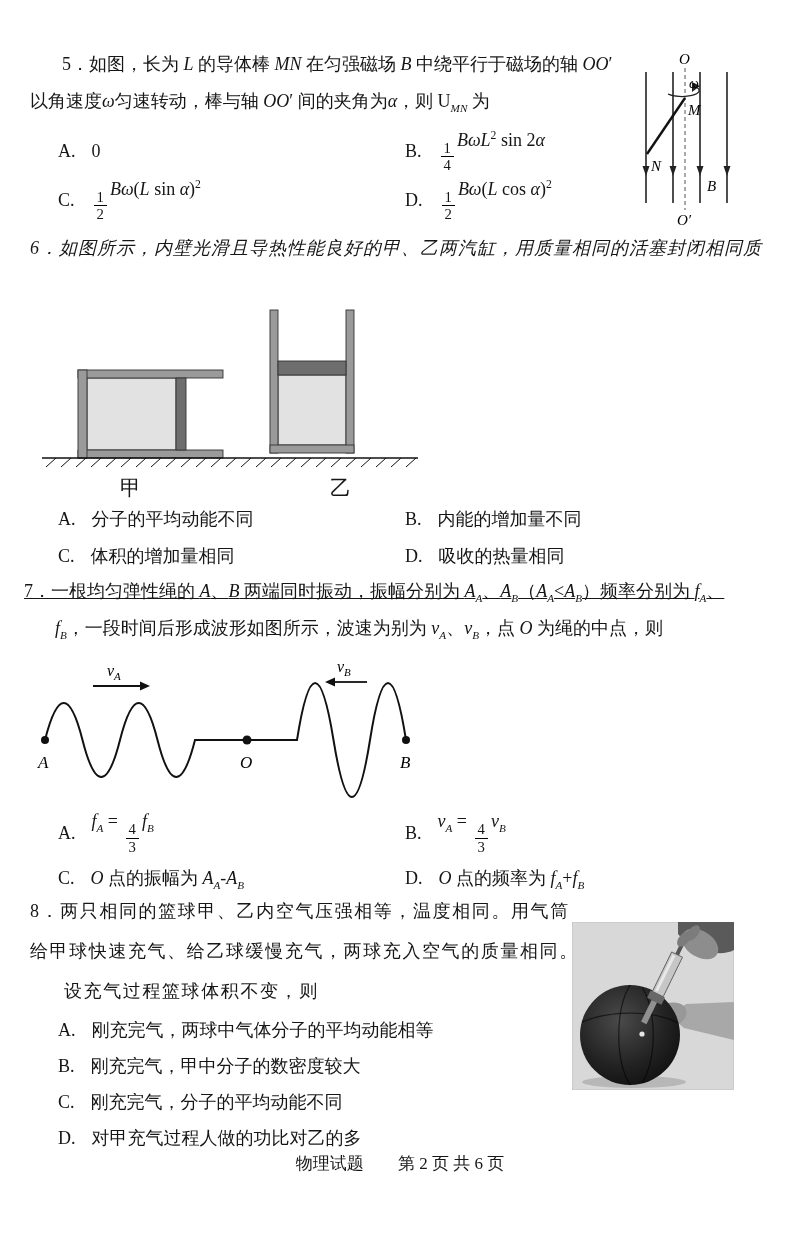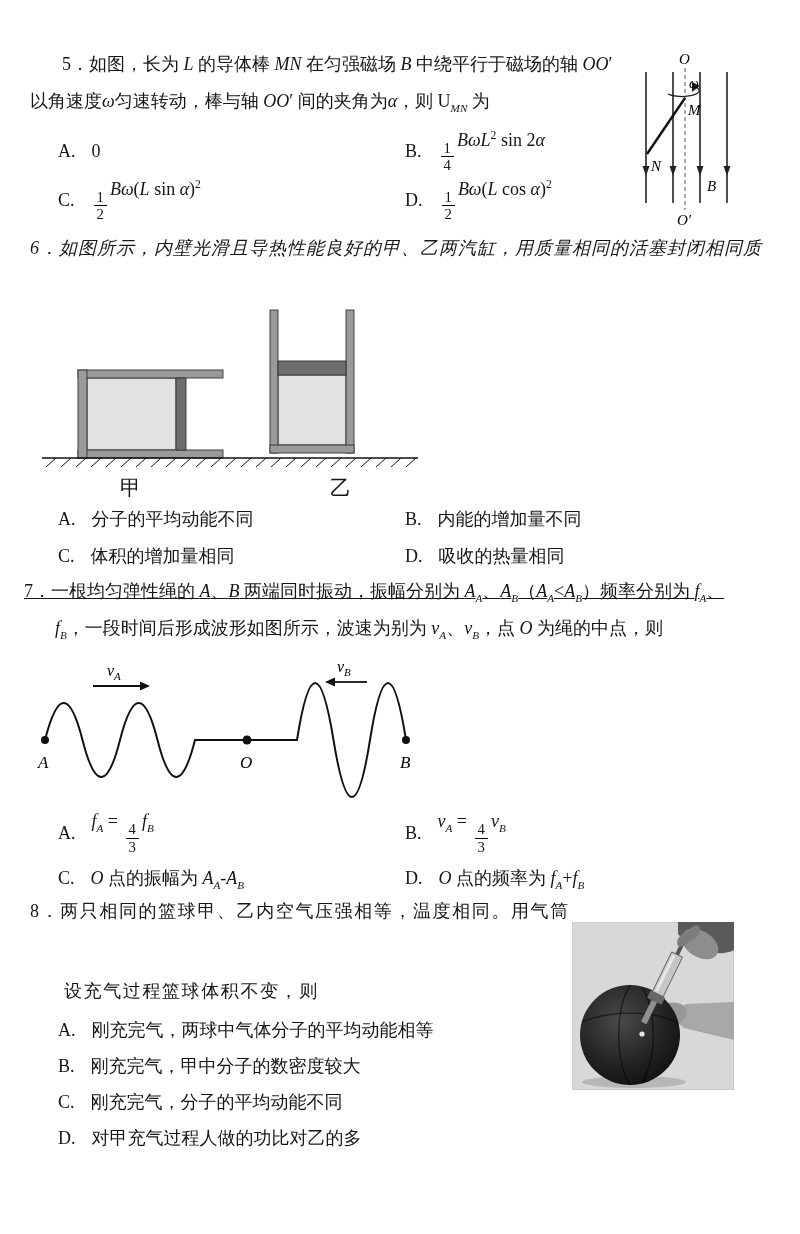--- a/index.html
+++ b/index.html
@@ -191,20 +191,21 @@
   <div class="opt" style="left:58px;top:866px;">
     <span class="ol">C.</span>
     <span><i>O</i> 点的振幅为 <i>A</i><sub>A</sub>-<i>A</i><sub>B</sub></span>
   </div>
   <div class="opt" style="left:405px;top:866px;">
     <span class="ol">D.</span>
     <span><i>O</i> 点的频率为 <i>f</i><sub>A</sub>+<i>f</i><sub>B</sub></span>
   </div>
 
   <div class="line ls15" style="left:30px;top:901px;">8．两只相同的篮球甲、乙内空气压强相等，温度相同。用气筒</div>
+  <div class="line ls15" style="left:30px;top:941px;">给甲球快速充气、给乙球缓慢充气，两球充入空气的质量相同。</div>
   <div class="line ls15" style="left:32px;top:981px;margin-left:32px;">设充气过程篮球体积不变，则</div>
 
   <svg class="fig" style="left:572px;top:922px;" width="162" height="168" viewBox="0 0 162 168">
     <defs>
       <radialGradient id="ballGrad" cx="40%" cy="35%" r="75%">
         <stop offset="0%" stop-color="#4a4a4a"></stop>
         <stop offset="60%" stop-color="#232323"></stop>
         <stop offset="100%" stop-color="#0e0e0e"></stop>
       </radialGradient>
     </defs>
@@ -243,14 +244,18 @@
   </div>
   <div class="opt" style="left:58px;top:1090px;">
     <span class="ol">C.</span>
     <span>刚充完气，分子的平均动能不同</span>
   </div>
   <div class="opt" style="left:58px;top:1126px;">
     <span class="ol">D.</span>
     <span>对甲充气过程人做的功比对乙的多</span>
   </div>
 
+  <div class="footer">
+    <span>物理试题</span>
+    <span>第 2 页 共 6 页</span>
+  </div>
 
 </div>
 
 </body></html>

